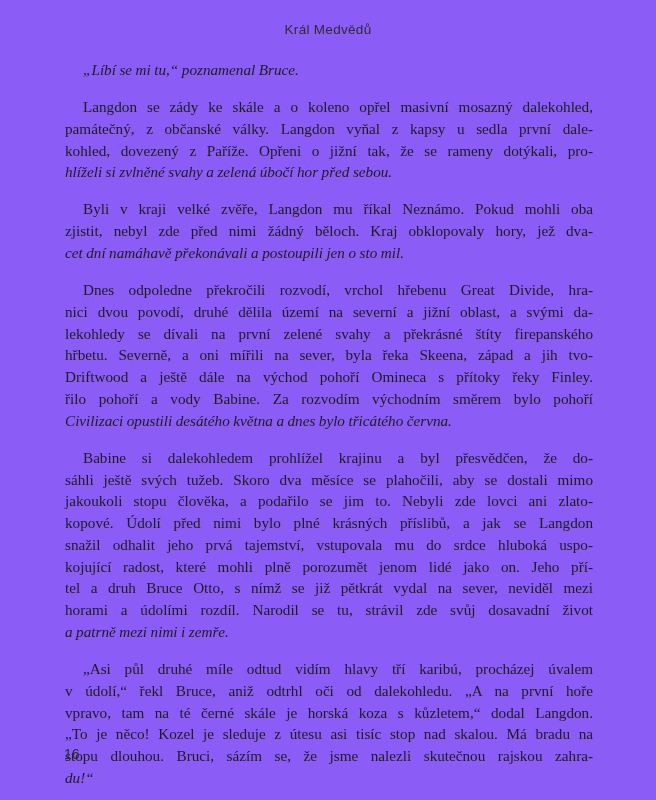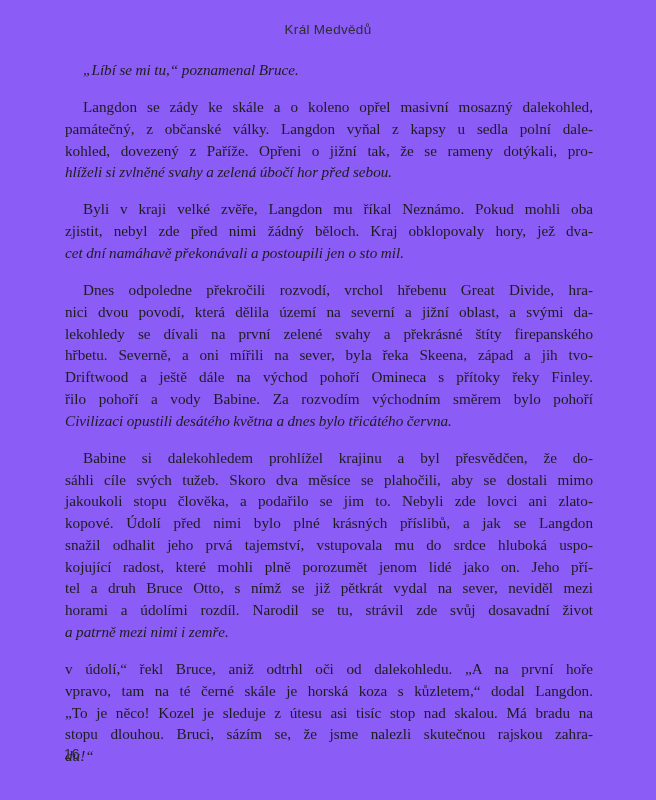--- a/index.html
+++ b/index.html
@@ -75,58 +75,59 @@
   <div class="text-block">
 
     <p class="para">
       </p>
       <div class="ln first last">„Líbí se mi tu,“ poznamenal Bruce.</div>
     <p></p>
 
     <p class="para">
       </p>
       <div class="ln first just">Langdon se zády ke skále a o koleno opřel masivní mosazný dalekohled,</div>
-      <div class="ln just">památečný, z občanské války. Langdon vyňal z kapsy u sedla polní dale-</div>
+      <div class="ln just">památečný, z občanské války. Langdon vyňal z kapsy u sedla první dale-</div>
       <div class="ln just">kohled, dovezený z Paříže. Opřeni o jižní tak, že se rameny dotýkali, pro-</div>
       <div class="ln last">hlíželi si zvlněné svahy a zelená úbočí hor před sebou.</div>
     <p></p>
 
     <p class="para">
       </p>
       <div class="ln first just">Byli v kraji velké zvěře, Langdon mu říkal Neznámo. Pokud mohli oba</div>
       <div class="ln just">zjistit, nebyl zde před nimi žádný běloch. Kraj obklopovaly hory, jež dva-</div>
       <div class="ln last">cet dní namáhavě překonávali a postoupili jen o sto mil.</div>
     <p></p>
 
     <p class="para">
       </p>
       <div class="ln first just">Dnes odpoledne překročili rozvodí, vrchol hřebenu Great Divide, hra-</div>
-      <div class="ln just">nici dvou povodí, která dělila území na severní a jižní oblast, a svými da-</div>
+      <div class="ln just">nici dvou povodí, druhé dělila území na severní a jižní oblast, a svými da-</div>
       <div class="ln just">lekohledy se dívali na první zelené svahy a překrásné štíty firepanského</div>
       <div class="ln just">hřbetu. Severně, a oni mířili na sever, byla řeka Skeena, západ a jih tvo-</div>
       <div class="ln just">Driftwood a ještě dále na východ pohoří Omineca s přítoky řeky Finley.</div>
       <div class="ln just">řilo pohoří a vody Babine. Za rozvodím východním směrem bylo pohoří</div>
       <div class="ln last">Civilizaci opustili desátého května a dnes bylo třicátého června.</div>
     <p></p>
 
     <p class="para">
       </p>
       <div class="ln first just">Babine si dalekohledem prohlížel krajinu a byl přesvědčen, že do-</div>
-      <div class="ln just">sáhli cíle svých tužeb. Skoro dva měsíce se plahočili, aby se dostali mimo</div>
+      <div class="ln just">sáhli ještě svých tužeb. Skoro dva měsíce se plahočili, aby se dostali mimo</div>
       <div class="ln just">jakoukoli stopu člověka, a podařilo se jim to. Nebyli zde lovci ani zlato-</div>
       <div class="ln just">kopové. Údolí před nimi bylo plné krásných příslibů, a jak se Langdon</div>
       <div class="ln just">snažil odhalit jeho prvá tajemství, vstupovala mu do srdce hluboká uspo-</div>
       <div class="ln just">kojující radost, které mohli plně porozumět jenom lidé jako on. Jeho pří-</div>
       <div class="ln just">tel a druh Bruce Otto, s nímž se již pětkrát vydal na sever, neviděl mezi</div>
       <div class="ln just">horami a údolími rozdíl. Narodil se tu, strávil zde svůj dosavadní život</div>
       <div class="ln last">a patrně mezi nimi i zemře.</div>
     <p></p>
 
     <p class="para">
       </p>
+      <div class="ln first just">„Asi půl druhé míle odtud vidím hlavy tří karibú, procházej úvalem</div>
       <div class="ln just">v údolí,“ řekl Bruce, aniž odtrhl oči od dalekohledu. „A na první hoře</div>
       <div class="ln just">vpravo, tam na té černé skále je horská koza s kůzletem,“ dodal Langdon.</div>
       <div class="ln just">„To je něco! Kozel je sleduje z útesu asi tisíc stop nad skalou. Má bradu na</div>
       <div class="ln just">stopu dlouhou. Bruci, sázím se, že jsme nalezli skutečnou rajskou zahra-</div>
       <div class="ln last">du!“</div>
     <p></p>
 
   </div>
 
   <div class="folio">16</div>

